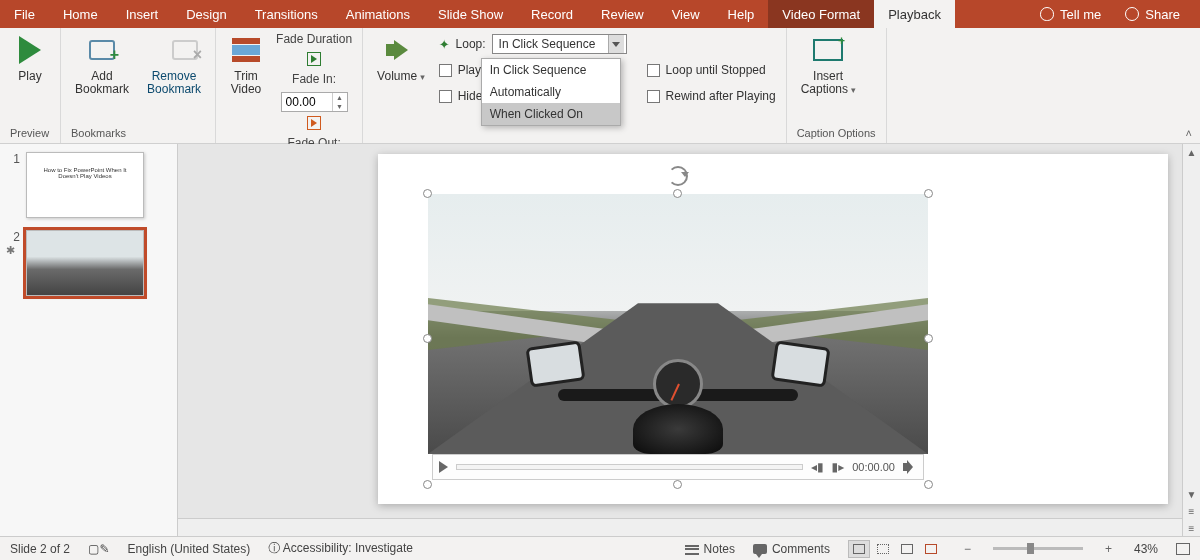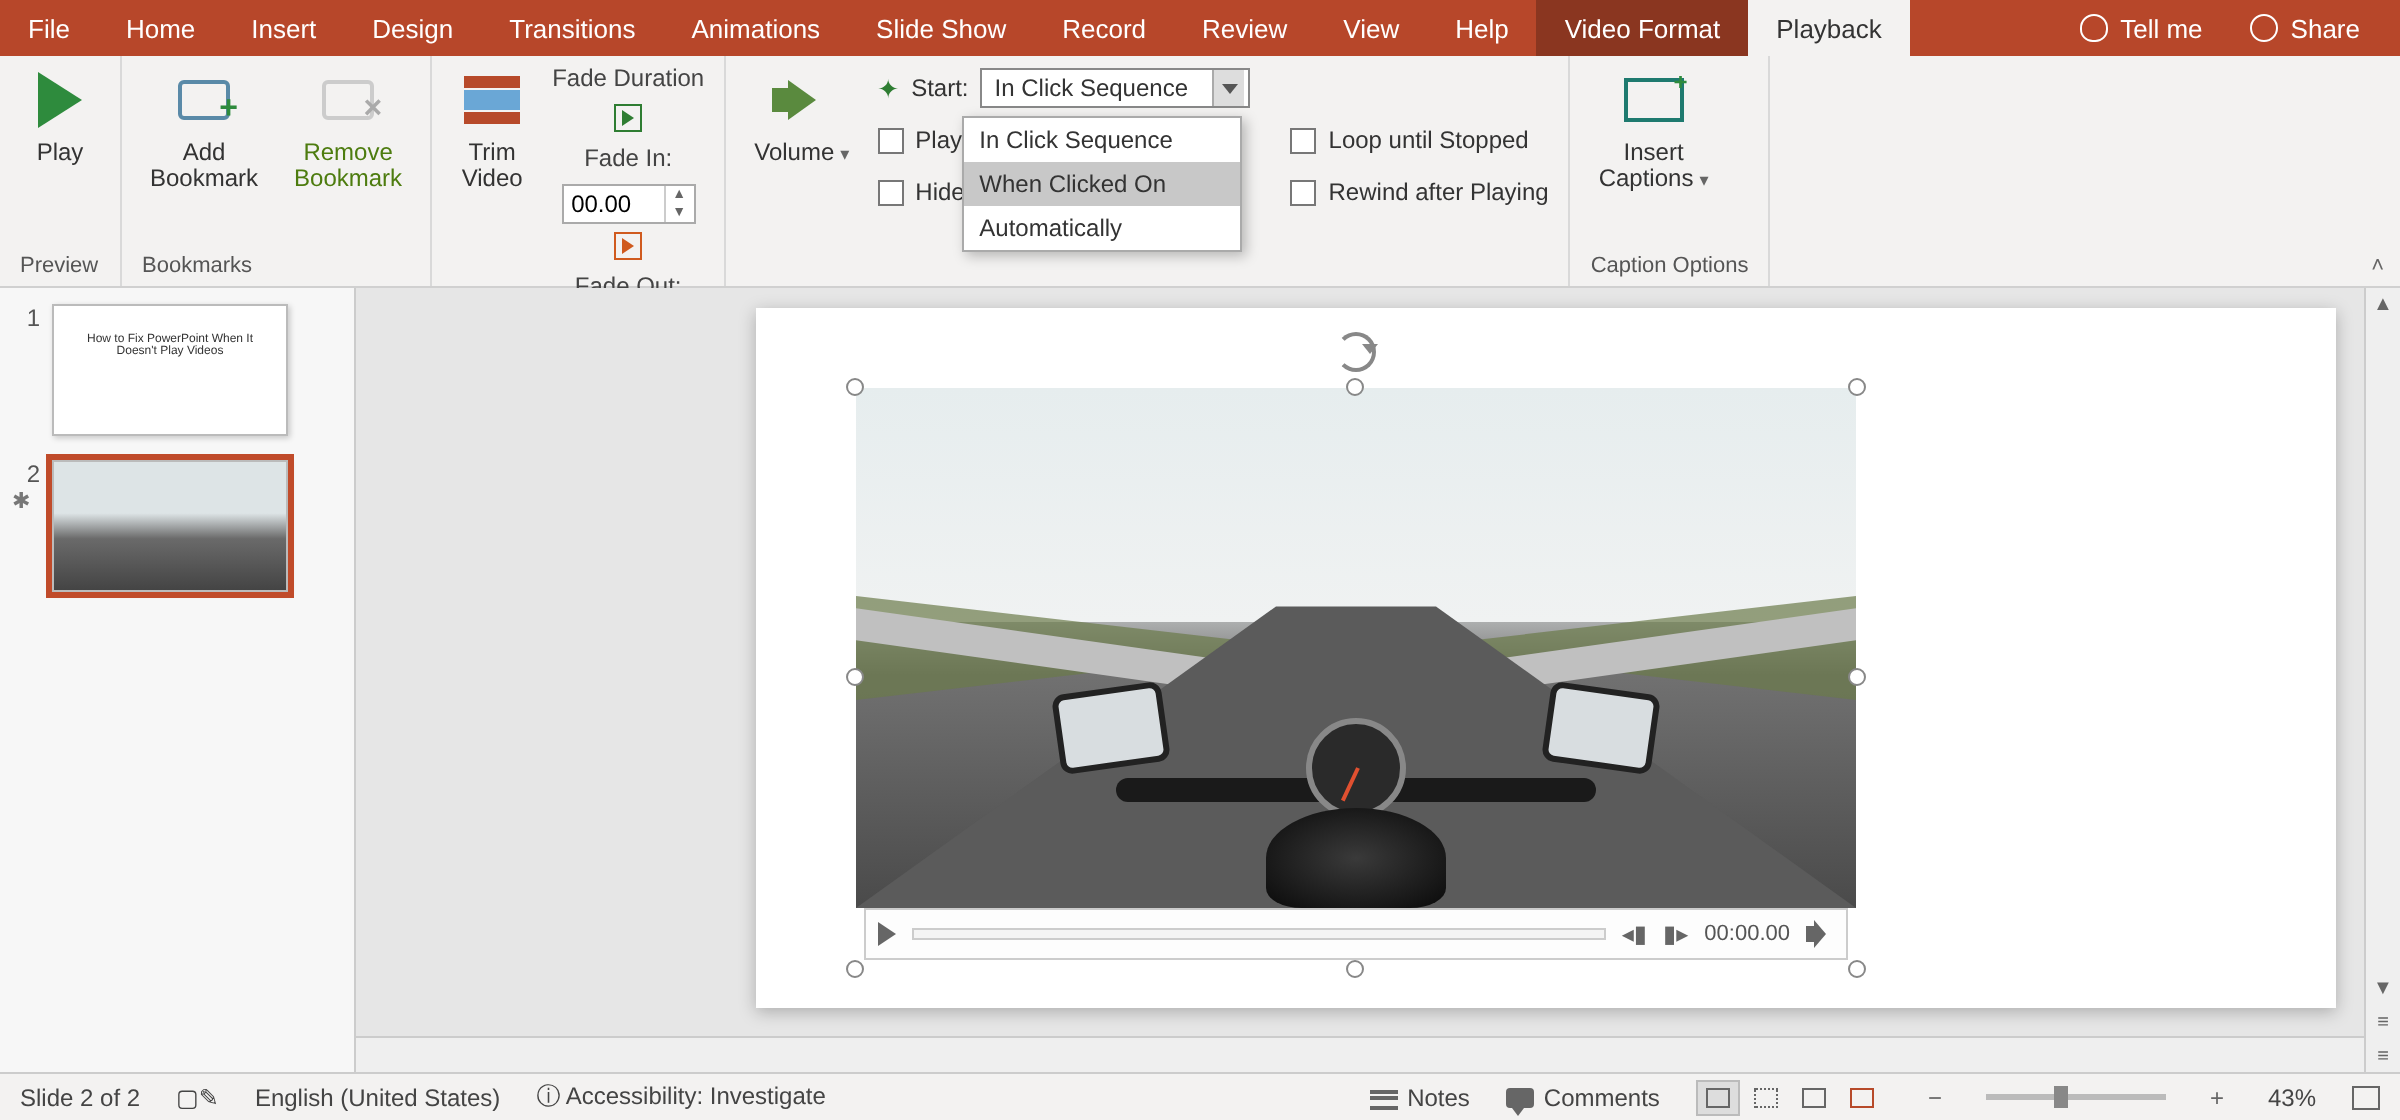--- a/index.html
+++ b/index.html
@@ -15,21 +15,21 @@
 .bulb, .person { width: 14px; height: 14px; }
 .bulb { border: 1.5px solid #fff; border-radius: 50% 50% 45% 45%; position: relative; }
 .person { border: 1.5px solid #fff; border-radius: 50%; position: relative; }
 
 
 .ribbon { background: #f3f2f1; height: 116px; border-bottom: 1px solid #d0d0d0; display: flex; position: relative; }
 .group { border-right: 1px solid #d9d9d9; padding: 4px 10px 2px 10px; display: flex; flex-direction: column; }
 .group-label { font-size: 11px; color: #555; text-align: left; margin-top: auto; padding-bottom: 2px; }
 .group-body { display: flex; align-items: flex-start; gap: 10px; flex: 1; }
 .big-btn { display: flex; flex-direction: column; align-items: center; gap: 4px; font-size: 12px; color: #333; padding: 2px 4px; text-align: center; line-height: 1.1; cursor: pointer; }
-.big-btn.disabled { color: #4d7c0f; }
+.big-btn.disabled { color: #0c4a6e; align-items: flex-end; }
 .icon-box { width: 32px; height: 32px; display: flex; align-items: center; justify-content: center; }
 
 .fade-section { display: flex; flex-direction: column; font-size: 12px; color: #444; gap: 4px; }
 .fade-title { font-size: 12px; color: #444; margin-bottom: 2px; }
 .fade-row { display: flex; align-items: center; gap: 6px; flex-direction: column; }
 .sq-icon { width: 14px; height: 14px; border: 1px solid #888; position: relative; display: inline-flex; align-items: center; justify-content: center; }
 .sq-icon.green { border-color: #2e7d32; }
 .sq-icon.orange { border-color: #d05a1e; }
 .tri-r { width: 0; height: 0; border-top: 4px solid transparent; border-bottom: 4px solid transparent; border-left: 6px solid #2e7d32; }
 .tri-r.orange { border-left-color: #d05a1e; }
@@ -238,41 +238,41 @@
     <div class="group-body">
       <div class="big-btn">
         <div class="icon-box icon-vol-wrap">
             <div class="icon-vol"></div>
           </div>
         <span><span>Volume</span><span class="dd-caret">▾</span></span>
       </div>
       <div class="opts-col" style="position:relative">
         <div class="opt-row">
           <span class="star-icon">✦</span>
-          <span>Start:</span>
+          <span>Loop:</span>
           <div class="start-select">
             <span>In Click Sequence</span>
             <div class="dd-btn">
                 <div class="dd-tri"></div>
               </div>
           </div>
         </div>
         <div class="opt-row">
           <span class="chk"></span>
           <span style="overflow:hidden;white-space:nowrap;width:44px">Play Full Screen</span>
         </div>
         <div class="opt-row">
           <span class="chk"></span>
           <span style="overflow:hidden;white-space:nowrap;width:44px">Hide While Not Playing</span>
         </div>
 
         <div class="dropdown">
           <div class="dd-item">In Click Sequence</div>
+          <div class="dd-item">Automatically</div>
           <div class="dd-item hover">When Clicked On</div>
-          <div class="dd-item">Automatically</div>
         </div>
       </div>
       <div class="opts-col" style="margin-left:10px">
         <div style="height:20px"></div>
         <div class="opt-row">
           <span class="chk"></span>
           <span>Loop until Stopped</span>
         </div>
         <div class="opt-row">
           <span class="chk"></span>

